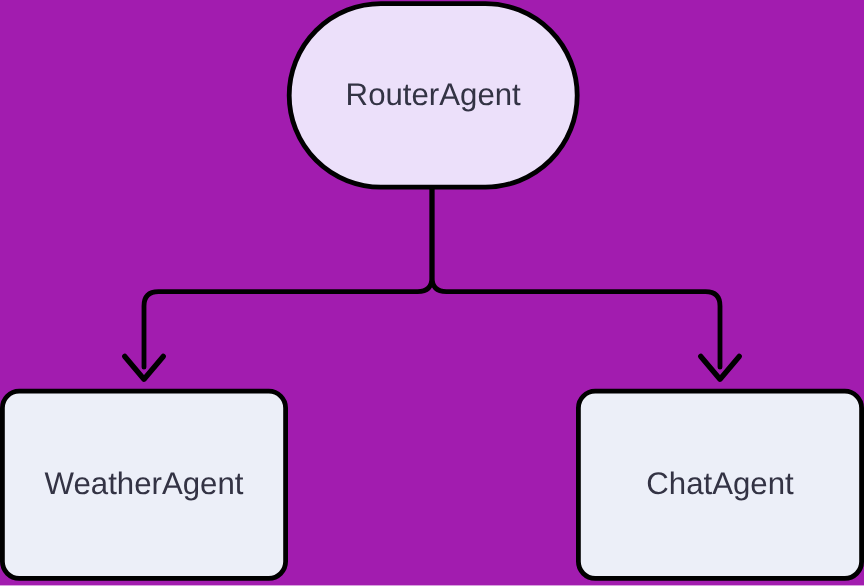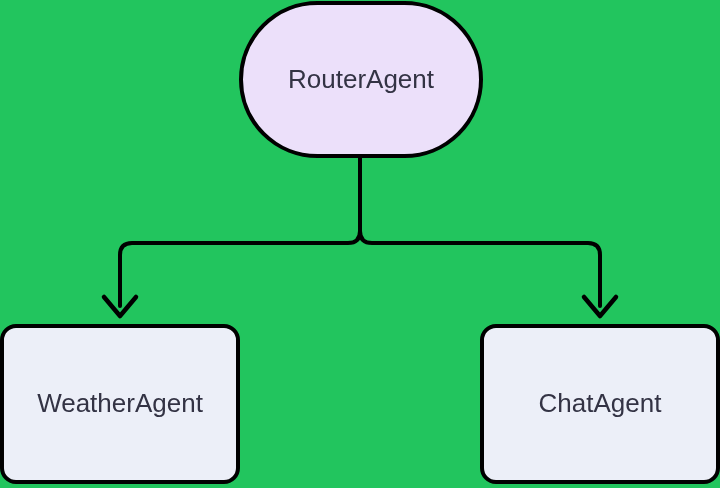--- a/index.html
+++ b/index.html
@@ -11,21 +11,21 @@
   body {
     width: 720px;
     height: 488px;
     overflow: hidden;
     font-family: "Liberation Sans", "DejaVu Sans", sans-serif;
   }
   #diagram-root {
     position: relative;
     width: 720px;
     height: 488px;
-    background: #22c55e;
+    background: #a21caf;
   }
   #diagram-svg {
     position: absolute;
     top: 0;
     left: 0;
     width: 720px;
     height: 488px;
     display: block;
   }
   .node-shape {

